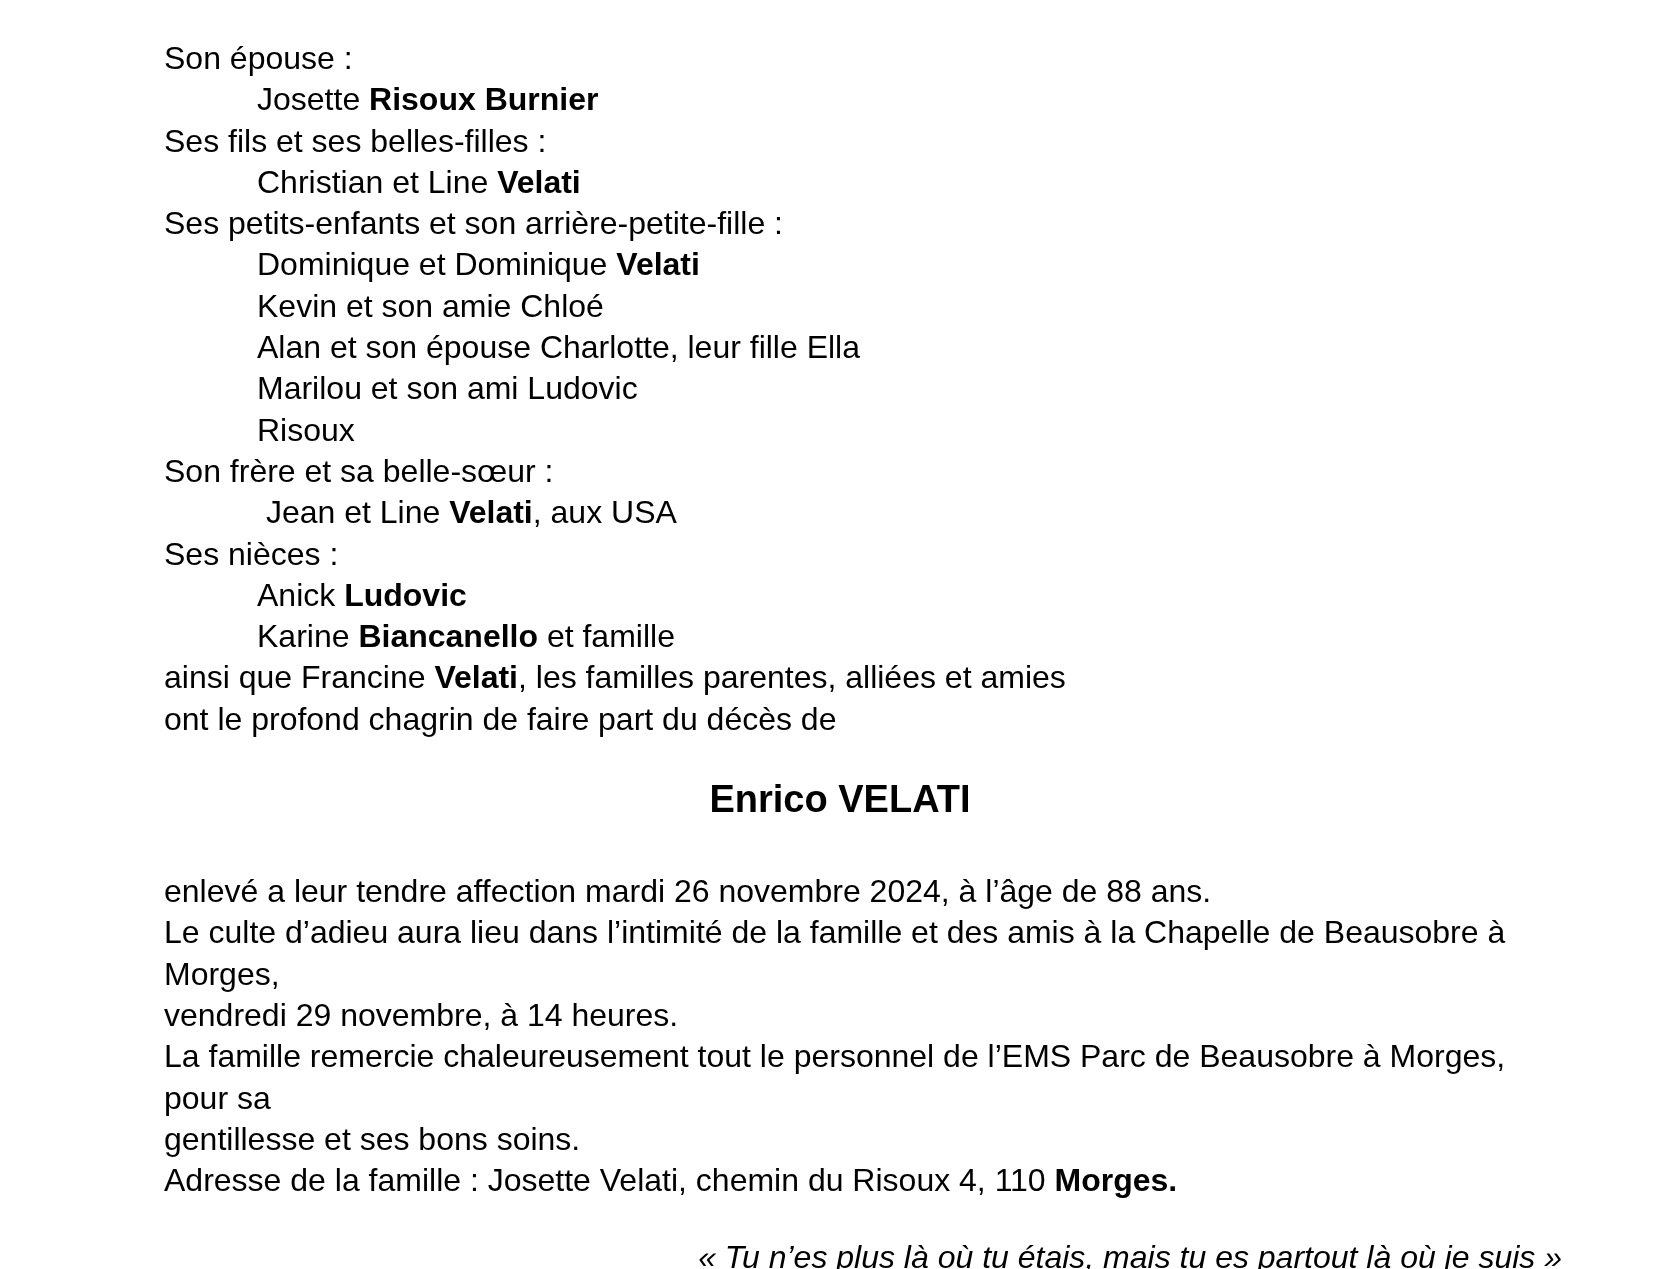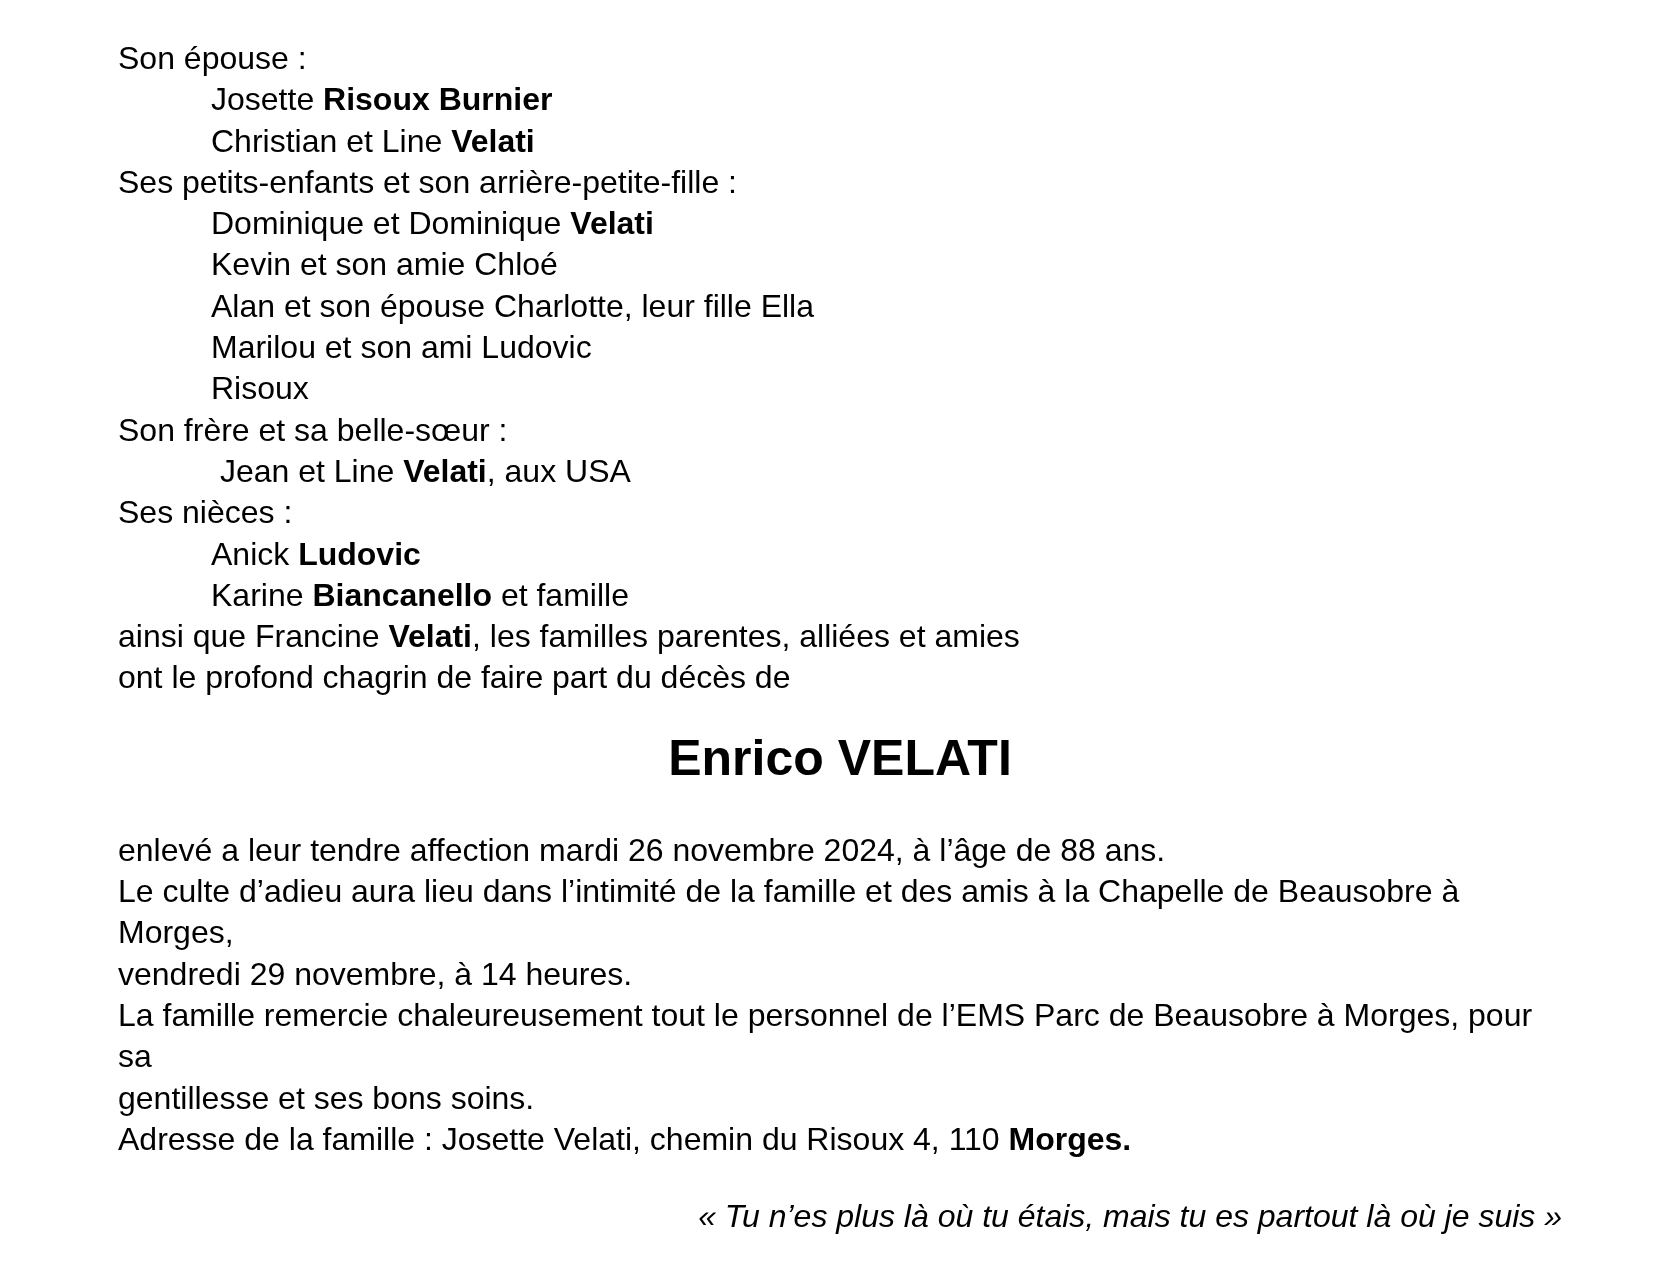--- a/index.html
+++ b/index.html
@@ -17,29 +17,30 @@
   .page {
     box-sizing: border-box;
     width: 1654px;
     height: 1269px;
     padding: 38px 92px 0 118px;
   }
   .line {
     font-size: 32px;
     line-height: 41.3px;
     white-space: pre-wrap;
+    margin-left: 46px;
   }
   .line.indent {
     padding-left: 93px;
   }
   .seg-bold {
     font-weight: bold;
   }
   .title {
-    font-size: 50px;
+    font-size: 38px;
     line-height: 48px;
     font-weight: bold;
     text-align: center;
     margin: 35px 0 0 0;
   }
   .announcement {
     margin-top: 48px;
   }
   .quote-block {
     margin-top: 36px;
@@ -52,20 +53,21 @@
   }
 </style>
 </head>
 <body>
 
 <div class="page">
 
   <div class="family" id="family-lines">
       <div class="line"><span class="seg">Son épouse :</span></div>
       <div class="line indent"><span class="seg">Josette </span><span class="seg-bold">Risoux Burnier</span></div>
+      <div class="line"><span class="seg">Ses fils et ses belles-filles :</span></div>
       <div class="line indent"><span class="seg">Christian et Line </span><span class="seg-bold">Velati</span></div>
       <div class="line"><span class="seg">Ses petits-enfants et son arrière-petite-fille :</span></div>
       <div class="line indent"><span class="seg">Dominique et Dominique </span><span class="seg-bold">Velati</span></div>
       <div class="line indent"><span class="seg">Kevin et son amie Chloé</span></div>
       <div class="line indent"><span class="seg">Alan et son épouse Charlotte, leur fille Ella</span></div>
       <div class="line indent"><span class="seg">Marilou et son ami Ludovic</span></div>
       <div class="line indent"><span class="seg">Risoux</span></div>
       <div class="line"><span class="seg">Son frère et sa belle-sœur :</span></div>
       <div class="line indent"><span class="seg"> Jean et Line </span><span class="seg-bold">Velati</span><span class="seg">, aux USA</span></div>
       <div class="line"><span class="seg">Ses nièces :</span></div>

